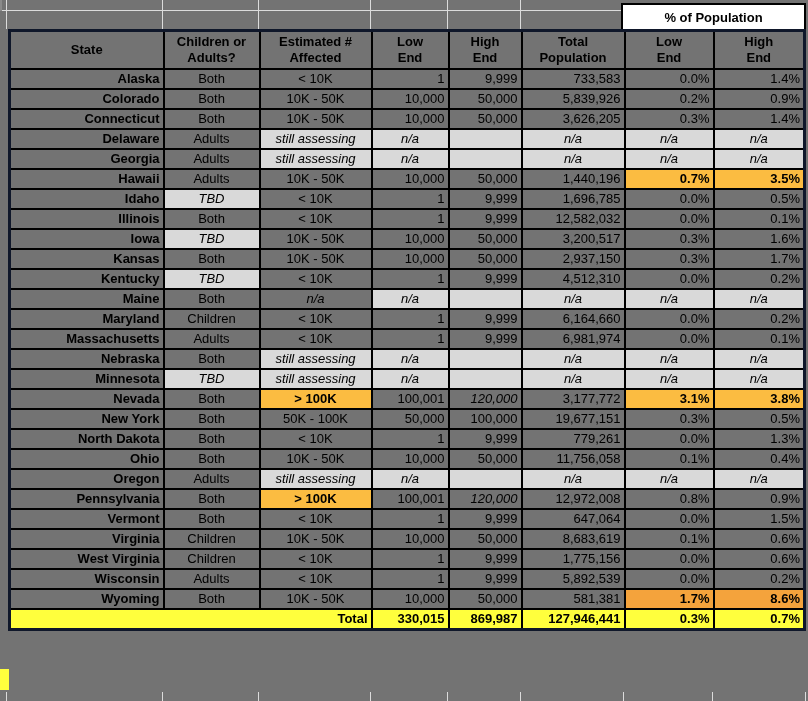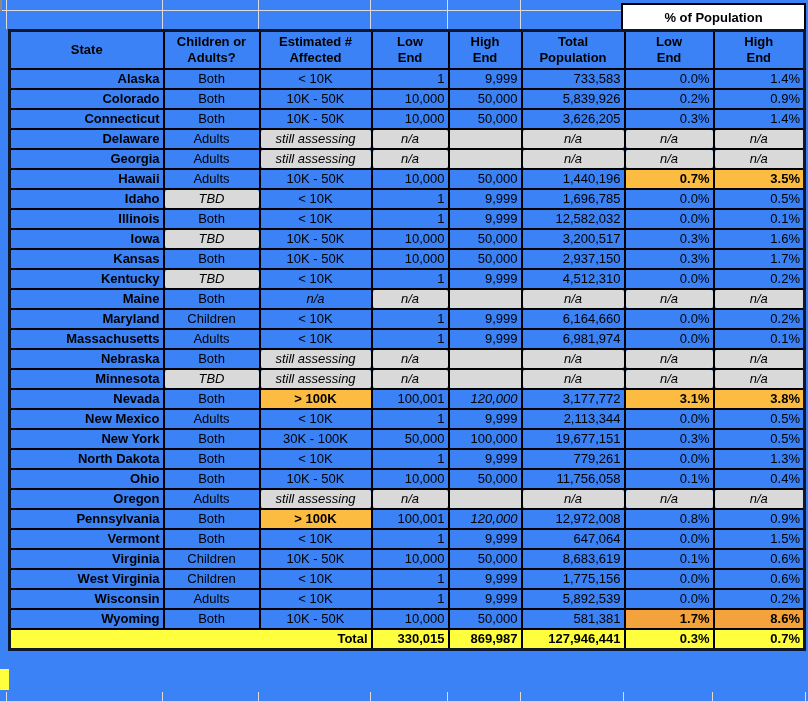--- a/index.html
+++ b/index.html
@@ -1,21 +1,21 @@
 <!DOCTYPE html>
 <html style="--hl-orange: #FBBC41; --hl-orange-dark: #F4A33C; --total-yellow: #FFFF3D; --na-gray: #D9D9D9;"><head>
 <meta charset="utf-8">
 <style>
   * { box-sizing: border-box; }
   body { margin: 0; background: #ffffff; }
   .screen {
     position: relative;
     width: 808px;
     height: 701px;
-    background: #3b82f6;
+    background: #737373;
     font-family: "Liberation Sans", "DejaVu Sans", sans-serif;
     overflow: hidden;
   }
   .gridline { position: absolute; background: #dcdcdc; }
   .corner-mark { position: absolute; left: 0; top: 0; width: 2px; height: 11px; background: #8a8a8a; }
   .yellow-spill { position: absolute; left: 0; top: 669px; width: 9px; height: 21px; background: var(--total-yellow); }
 
   .pct-box {
     position: absolute;
     left: 621px; top: 3px; width: 185px; height: 26px;
@@ -42,21 +42,21 @@
     white-space: pre-line;
     font-weight: bold;
     text-align: center;
     line-height: 1.25;
     height: 38px;
     padding: 0 2px;
   }
   .state  { font-weight: bold; text-align: right; margin-top: 40px; }
   .center { text-align: center; }
   .num    { text-align: right; }
-  .italic { font-style: italic; border-radius: 6px; }
+  .italic { font-style: italic; }
   .bold   { font-weight: bold; }
   .gray    { background: var(--na-gray); }
   .orange  { background: var(--hl-orange); }
   .orange2 { background: var(--hl-orange-dark); }
   tr.total-row td { background: var(--total-yellow); font-weight: bold; height: 21px; }
 </style>
 </head>
 <body>
 
 <div class="screen">
@@ -279,33 +279,23 @@
           <td class="state">Nevada</td>
           <td class="center">Both</td>
           <td class="center orange bold">&gt; 100K</td>
           <td class="num">100,001</td>
           <td class="num italic">120,000</td>
           <td class="num">3,177,772</td>
           <td class="num orange bold">3.1%</td>
           <td class="num orange bold">3.8%</td>
         </tr>
         <tr>
-          <td class="state">New Mexico</td>
-          <td class="center">Adults</td>
-          <td class="center">&lt; 10K</td>
-          <td class="num">1</td>
-          <td class="num">9,999</td>
-          <td class="num">2,113,344</td>
-          <td class="num">0.0%</td>
-          <td class="num">0.5%</td>
-        </tr>
-        <tr>
           <td class="state">New York</td>
           <td class="center">Both</td>
-          <td class="center">30K - 100K</td>
+          <td class="center">50K - 100K</td>
           <td class="num">50,000</td>
           <td class="num">100,000</td>
           <td class="num">19,677,151</td>
           <td class="num">0.3%</td>
           <td class="num">0.5%</td>
         </tr>
         <tr>
           <td class="state">North Dakota</td>
           <td class="center">Both</td>
           <td class="center">&lt; 10K</td>

